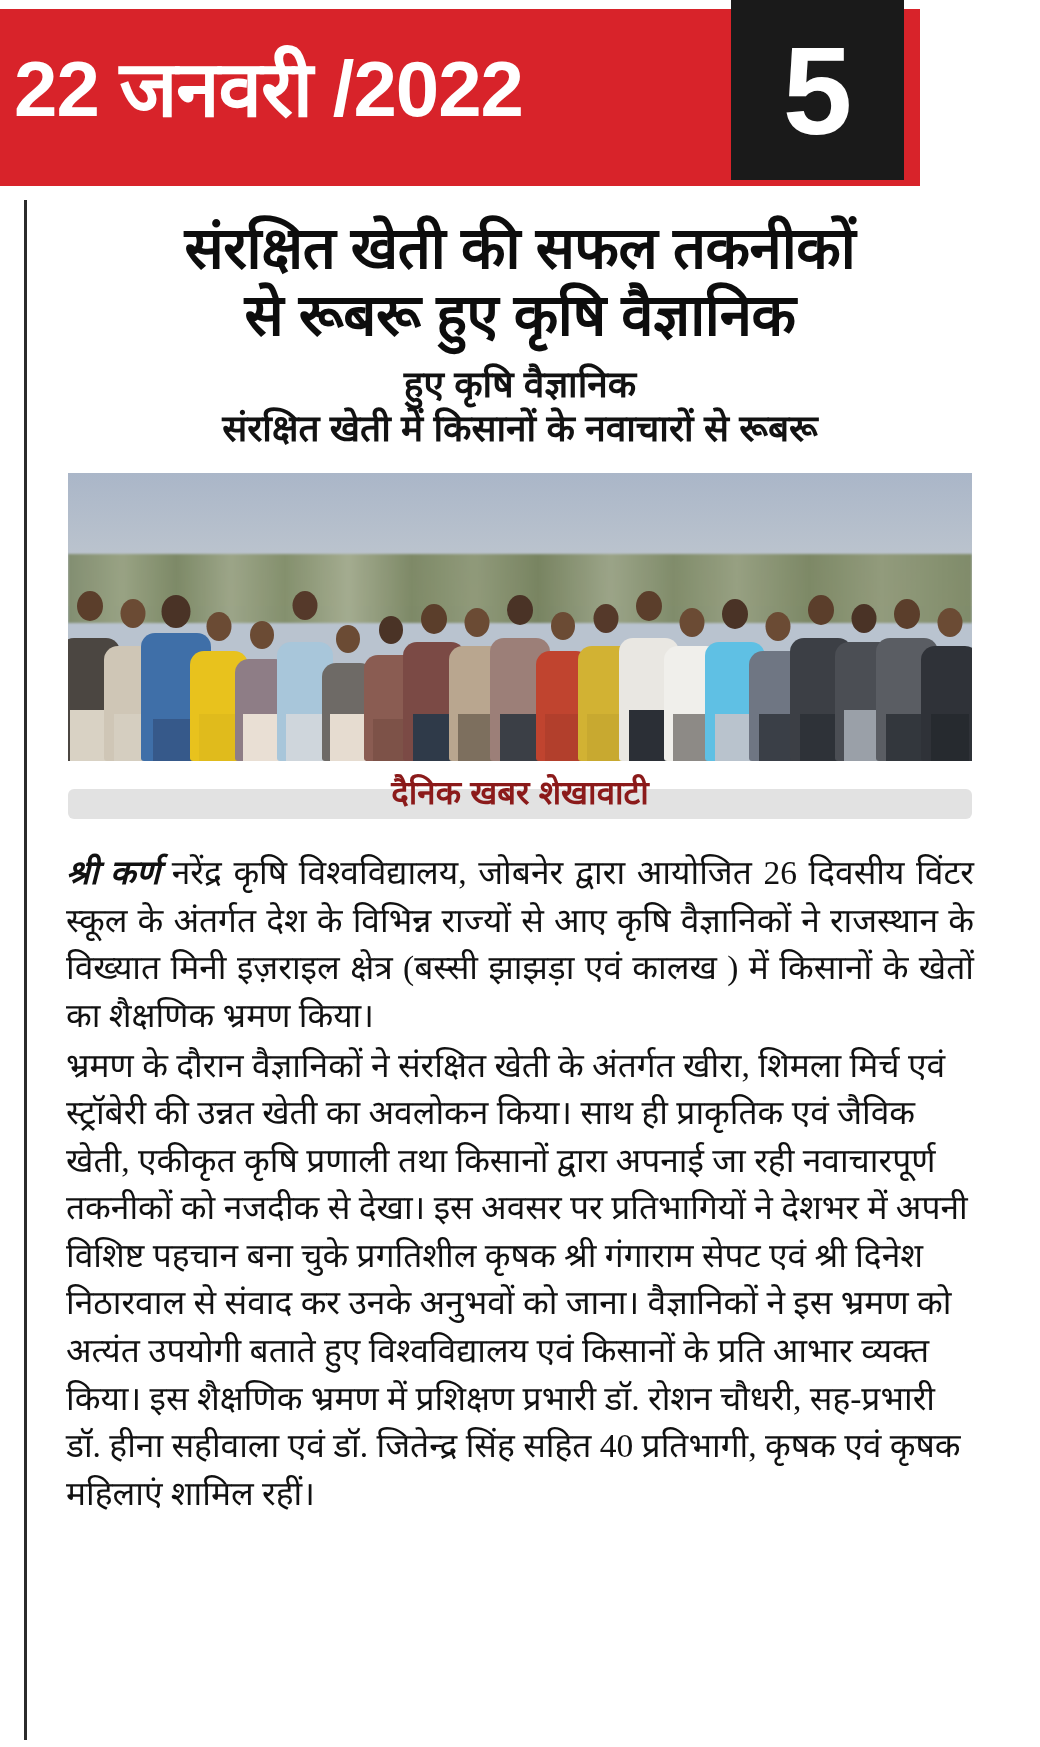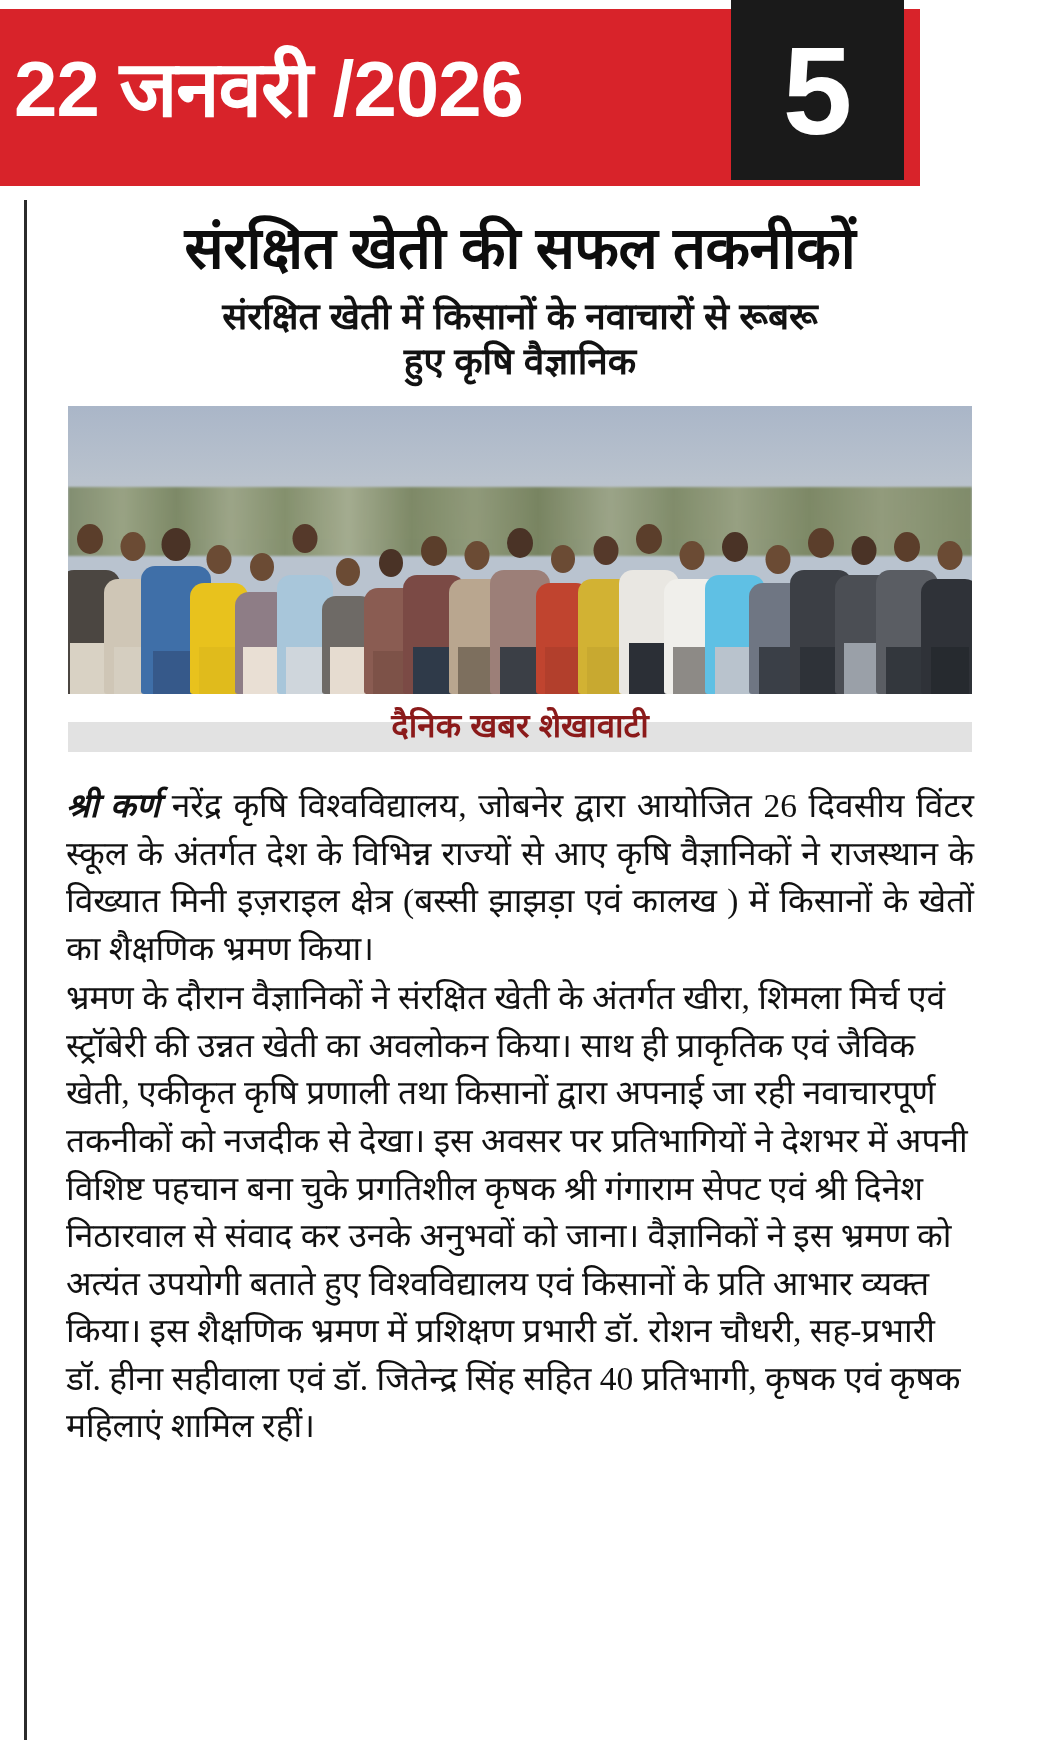--- a/index.html
+++ b/index.html
@@ -147,20 +147,21 @@
     backdrop-filter:blur(0.6px);
     pointer-events:none;
   }
 
   
   .byline-band{
     margin:28px 22px 0 22px;
     height:30px;
     background:#e2e2e2;
     position:relative;
+    border-radius:6px;
   }
   .byline-text{
     position:absolute;
     left:0;right:0;top:-16px;
     text-align:center;
     font-family:"Liberation Sans","DejaVu Sans",sans-serif;
     font-weight:bold;
     font-size:33px;
     color:#8B1A1A;
     line-height:1.2;
@@ -179,37 +180,38 @@
   }
   .article p{margin:0 0 2px 0;}
   .lead-in{font-weight:bold;font-style:italic;}
   .article p:last-child{text-align:left;}
 </style>
 </head>
 <body>
 
 <div class="masthead">
   <div class="masthead-red"></div>
-  <div class="masthead-date">22 जनवरी /2026</div>
+  <div class="masthead-date">22 जनवरी /2022</div>
   <div class="masthead-black"></div>
   <div class="masthead-pageno">5</div>
 </div>
 
 <div class="sheet">
   <div class="rule-left"></div>
 
   <div class="content">
 
     <div class="headline">
       <div>संरक्षित खेती की सफल तकनीकों</div>
+      <div>से रूबरू हुए कृषि वैज्ञानिक</div>
     </div>
 
     <div class="subhead">
+      <div>हुए कृषि वैज्ञानिक</div>
       <div>संरक्षित खेती में किसानों के नवाचारों से रूबरू</div>
-      <div>हुए कृषि वैज्ञानिक</div>
     </div>
 
     <div class="photo-wrap">
       <div class="ph-sky"></div>
       <div class="ph-treeline"></div>
       <div class="ph-ground"></div>
       <div class="ph-people">
         <div class="pp">
             <div class="head" style="width:26px;height:30px;top:20%;background:#5b3e2b;"></div>
             <div class="body" style="width:60px;height:58%;background:#4b4641;"></div>

